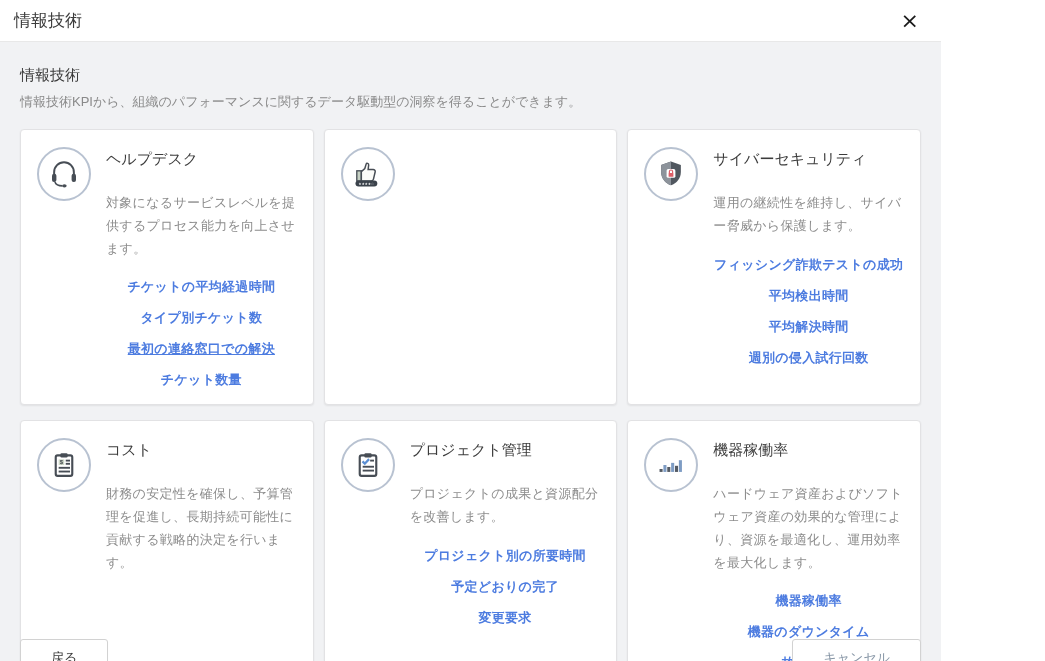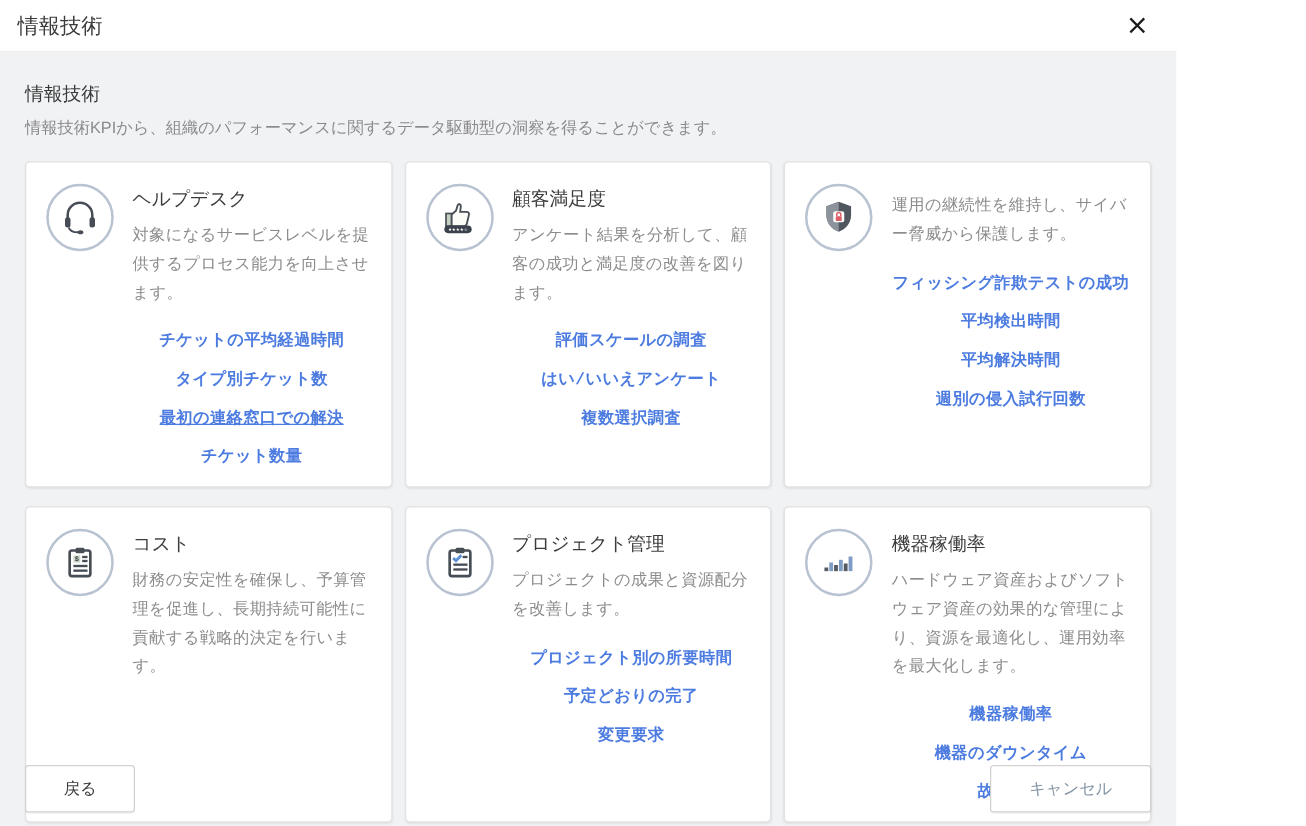--- a/index.html
+++ b/index.html
@@ -47,21 +47,21 @@
   }
   .icon-circle {
     flex: 0 0 54px; width: 54px; height: 54px; border-radius: 50%;
     border: 2px solid #b8c2d1; background: #ffffff;
     display: flex; align-items: center; justify-content: center;
     margin-top: 2px;
   }
   .icon-circle svg { width: 32px; height: 32px; }
   .card-body { flex: 1 1 auto; min-width: 0; }
   .card-title { font-size: 15px; color: #3c3c3c; margin-top: 5px; }
-  .card-desc { font-size: 13px; color: #8c8c8c; line-height: 1.75; margin-top: 9px; letter-spacing: 0.3px; }
+  .card-desc { font-size: 13px; color: #8c8c8c; line-height: 1.75; margin-top: 24px; letter-spacing: 0.3px; }
   .card-links { display: flex; flex-direction: column; align-items: center; gap: 13px; margin-top: 17px; }
   .kpi-link {
     font-size: 13px; font-weight: bold; color: #4d7ce0;
     text-decoration: none; cursor: pointer; letter-spacing: 0.3px;
   }
   .kpi-link.underlined { text-decoration: underline; }
 
   
   .footer {
     position: absolute; left: 20px; right: 20px; bottom: 11px;
@@ -113,41 +113,33 @@
         </div>
         <div class="card">
           <div class="icon-circle">
             <svg viewBox="0 0 24 24">
               <rect x="3.6" y="9.6" width="3.4" height="7.6" fill="#c6d1c4" stroke="#474d55" stroke-width="1"></rect>
               <path d="M7 17.2v-7l2.6-2.3 1-3.3c.3-1 2-.7 1.9.7l-.4 3.3h3.8c1 0 1.7.8 1.5 1.7l-1.3 5.5c-.2.9-.9 1.4-1.8 1.4H7z" fill="#fbfbf8" stroke="#474d55" stroke-width="1.1"></path>
               <rect x="2.6" y="16.8" width="16.4" height="4.6" rx="2.3" fill="#3b424b"></rect>
               <text x="10.8" y="20.4" font-size="3.6" fill="#ffffff" text-anchor="middle" letter-spacing="0.2">★★★★☆</text>
             </svg>
           </div>
-          <div class="card-body">
-            <div class="card-title">顧客満足度</div>
-            <div class="card-desc">アンケート結果を分析して、顧客の成功と満足度の改善を図ります。</div>
-            <div class="card-links">
-              <a class="kpi-link">評価スケールの調査</a>
-              <a class="kpi-link">はい/いいえアンケート</a>
-              <a class="kpi-link">複数選択調査</a>
-            </div>
-          </div>
         </div>
         <div class="card">
           <div class="icon-circle">
             <svg viewBox="0 0 24 24">
               <path d="M12 2.6l7.4 2.6v5.3c0 4.8-3.2 8.5-7.4 10-4.2-1.5-7.4-5.2-7.4-10V5.2z" fill="#50575f"></path>
               <path d="M12 2.6L4.6 5.2v5.3c0 4.8 3.2 8.5 7.4 10z" fill="#8d939b"></path>
               <rect x="8.7" y="8.3" width="6.6" height="6.6" rx="1.2" fill="#ffffff"></rect>
               <path d="M10.8 11.2v-1a1.2 1.2 0 0 1 2.4 0v1" fill="none" stroke="#dd5f68" stroke-width="0.9"></path>
               <rect x="10.2" y="11.2" width="3.6" height="2.9" rx="0.5" fill="#dd5f68"></rect>
             </svg>
           </div>
           <div class="card-body">
+            <div class="card-title">サイバーセキュリティ</div>
             <div class="card-desc">運用の継続性を維持し、サイバー脅威から保護します。</div>
             <div class="card-links">
               <a class="kpi-link">フィッシング詐欺テストの成功</a>
               <a class="kpi-link">平均検出時間</a>
               <a class="kpi-link">平均解決時間</a>
               <a class="kpi-link">週別の侵入試行回数</a>
             </div>
           </div>
         </div>
         <div class="card">

